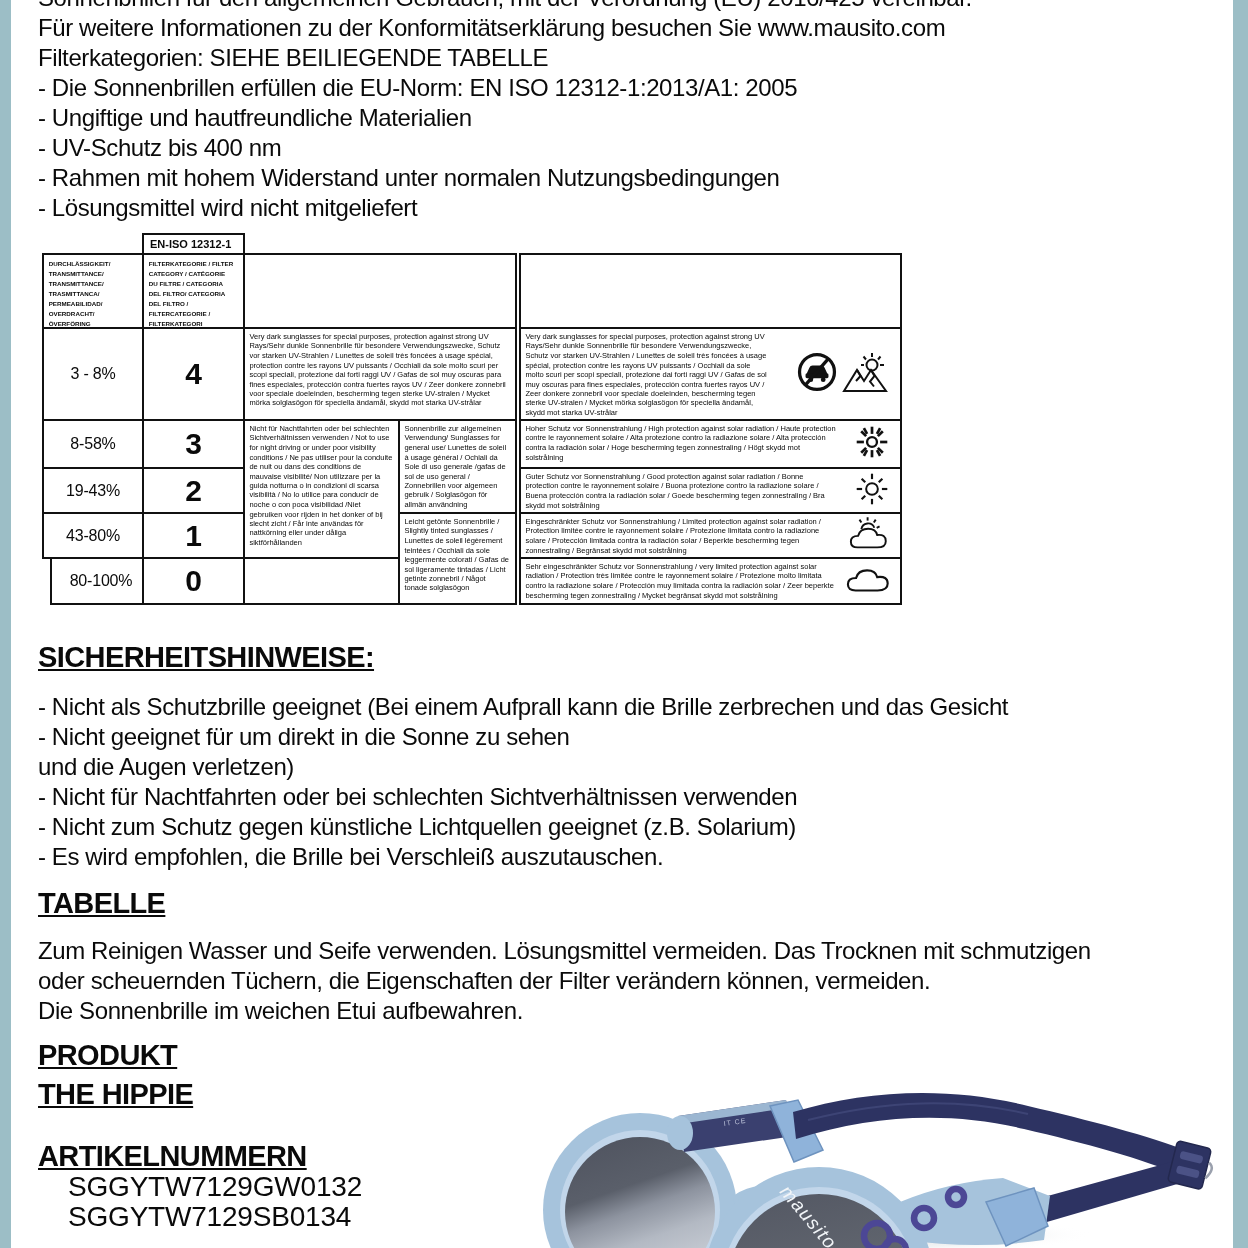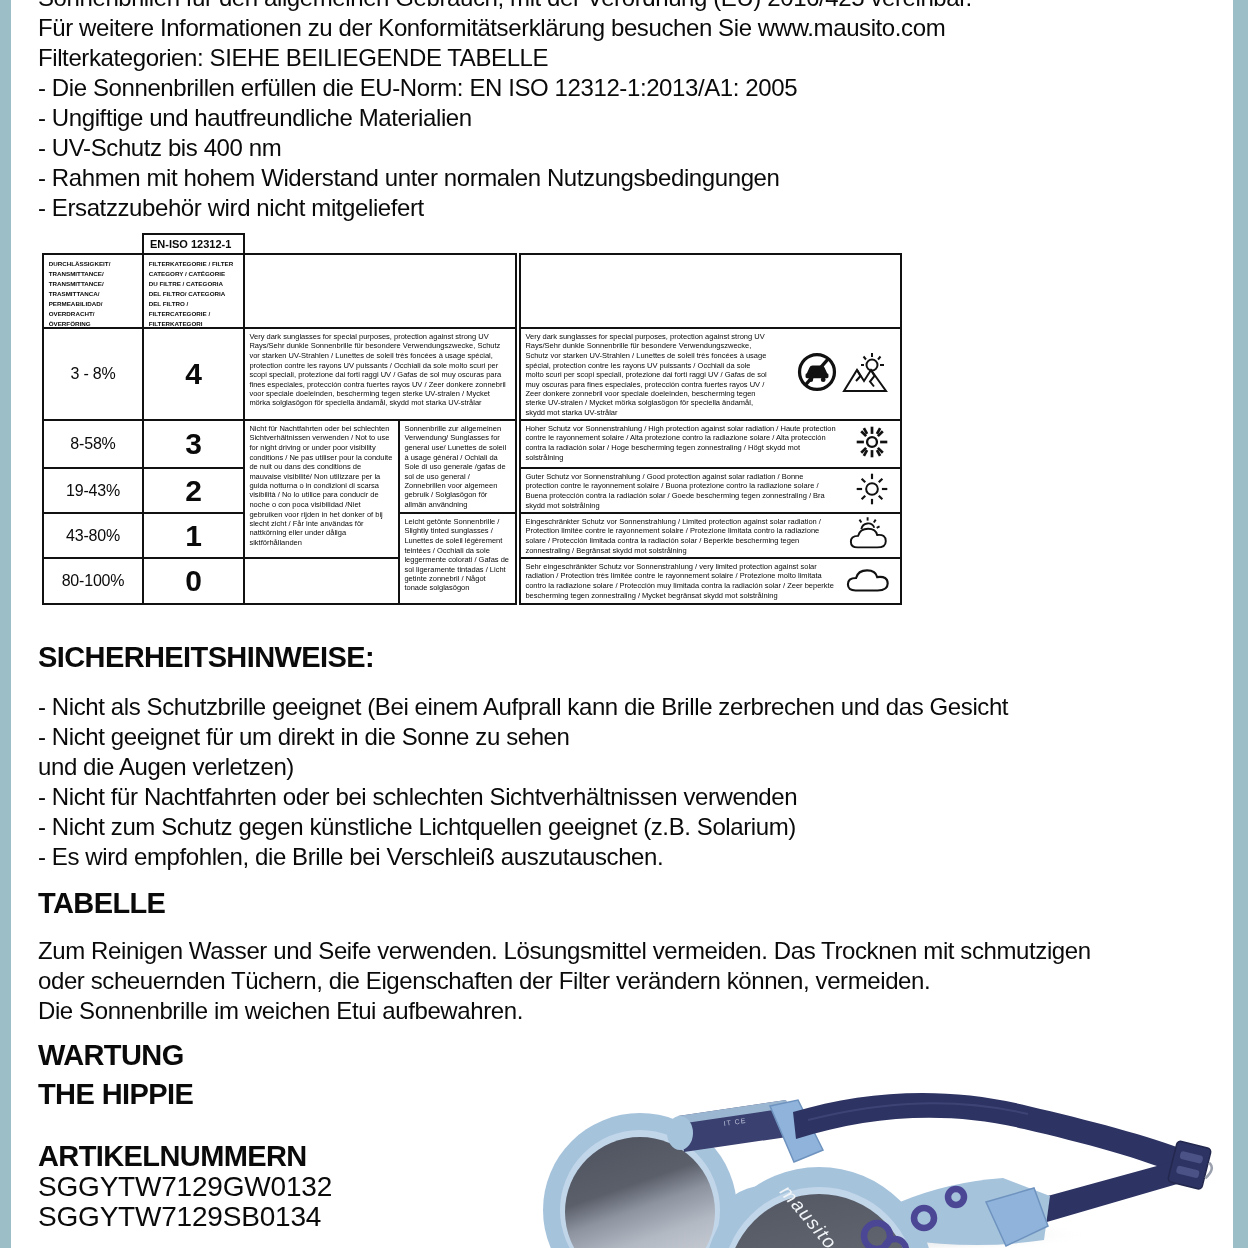--- a/index.html
+++ b/index.html
@@ -6,22 +6,22 @@
   body{
     width:1248px;height:1248px;position:relative;background:#ffffff;
     font-family:"Liberation Sans", sans-serif;color:#0a0a0a;overflow:hidden;
   }
   .edge{position:absolute;top:0;bottom:0;background:#9cbec6;}
   .edge-left{left:0;width:11px;}
   .edge-right{right:0;width:15px;}
 
   .bodyline{white-space:nowrap;font-size:24px;line-height:30px;letter-spacing:-0.4px;}
   .textblock{position:absolute;left:38px;}
-  .heading{position:absolute;left:38px;font-weight:bold;font-size:29px;letter-spacing:-0.6px;white-space:nowrap;}
-  .artnum{white-space:nowrap;font-size:28px;line-height:30px;letter-spacing:-0.2px;}
+  .heading{position:absolute;left:38px;font-weight:bold;font-size:29px;letter-spacing:-0.6px;white-space:nowrap;text-decoration:underline;}
+  .artnum{white-space:nowrap;font-size:28px;line-height:30px;letter-spacing:-0.2px;margin-left:30px;}
 
   
   .tbl{position:absolute;left:42px;top:233px;width:862px;height:372px;}
   .cell{position:absolute;background:#fff;border:2px solid #111;box-sizing:border-box;overflow:hidden;}
   .shr{transform-origin:0 0;}
   .tinytxt{font-size:12px;line-height:15.2px;transform:scale(0.625);padding:5px 7px;box-sizing:border-box;}
   .hdrtxt{font-size:12px;line-height:19.2px;font-weight:bold;transform:scale(0.52);padding:8px 9px;
           white-space:pre-line;box-sizing:border-box;}
   .pct{display:flex;align-items:center;justify-content:center;font-weight:normal;font-size:16px;letter-spacing:-0.2px;}
   .cat{display:flex;align-items:center;justify-content:center;font-weight:bold;font-size:30px;}
@@ -38,21 +38,21 @@
 <div class="edge edge-right"></div>
 
 <div class="textblock" style="top:-17px">
   <div class="bodyline">Sonnenbrillen für den allgemeinen Gebrauch, mit der Verordnung (EU) 2016/425 vereinbar.</div>
   <div class="bodyline">Für weitere Informationen zu der Konformitätserklärung besuchen Sie www.mausito.com</div>
   <div class="bodyline">Filterkategorien: SIEHE BEILIEGENDE TABELLE</div>
   <div class="bodyline">- Die Sonnenbrillen erfüllen die EU-Norm: EN ISO 12312-1:2013/A1: 2005</div>
   <div class="bodyline">- Ungiftige und hautfreundliche Materialien</div>
   <div class="bodyline">- UV-Schutz bis 400 nm</div>
   <div class="bodyline">- Rahmen mit hohem Widerstand unter normalen Nutzungsbedingungen</div>
-  <div class="bodyline">- Ersatzzubehör wird nicht mitgeliefert</div>
+  <div class="bodyline">- Lösungsmittel wird nicht mitgeliefert</div>
 </div>
 
 <div class="tbl">
 
   <div class="cell isobox" style="left:100px;top:0;width:103px;height:22px">EN-ISO 12312-1</div>
 
   <div class="cell" style="left:0;top:20px;width:102px;height:76px">
     <div class="shr hdrtxt" style="width:190px">DURCHLÄSSIGKEIT/
 TRANSMITTANCE/
 TRANSMITTANCE/
@@ -70,21 +70,21 @@
 FILTERCATEGORIE /
 FILTERKATEGORI</div>
   </div>
   <div class="cell" style="left:201px;top:20px;width:274px;height:76px"></div>
   <div class="cell" style="left:477px;top:20px;width:383px;height:76px"></div>
 
   <div class="cell pct" style="left:0;top:94px;width:102px;height:94px">3 - 8%</div>
   <div class="cell pct" style="left:0;top:186px;width:102px;height:50px">8-58%</div>
   <div class="cell pct" style="left:0;top:234px;width:102px;height:47px">19-43%</div>
   <div class="cell pct" style="left:0;top:279px;width:102px;height:47px">43-80%</div>
-  <div class="cell pct" style="left:0;top:324px;width:102px;height:48px">80-100%</div>
+  <div class="cell pct" style="left:8px;top:324px;width:102px;height:48px">80-100%</div>
 
   <div class="cell cat" style="left:100px;top:94px;width:103px;height:94px">4</div>
   <div class="cell cat" style="left:100px;top:186px;width:103px;height:50px">3</div>
   <div class="cell cat" style="left:100px;top:234px;width:103px;height:47px">2</div>
   <div class="cell cat" style="left:100px;top:279px;width:103px;height:47px">1</div>
   <div class="cell cat" style="left:100px;top:324px;width:103px;height:48px">0</div>
 
   <div class="cell" style="left:201px;top:94px;width:274px;height:94px">
     <div class="shr tinytxt" style="width:432px">Very dark sunglasses for special purposes, protection against strong UV Rays/Sehr dunkle Sonnenbrille für besondere Verwendungszwecke, Schutz vor starken UV-Strahlen / Lunettes de soleil très foncées à usage spécial, protection contre les rayons UV puissants /  Occhiali da sole molto scuri per scopi speciali, protezione dai forti raggi UV / Gafas de sol muy oscuras para fines especiales, protección contra fuertes rayos UV / Zeer donkere zonnebril voor speciale doeleinden, bescherming tegen sterke UV-stralen / Mycket mörka solglasögon för speciella ändamål, skydd mot starka UV-strålar</div>
   </div>
@@ -208,21 +208,21 @@
   <div class="bodyline">- Es wird empfohlen, die Brille bei Verschleiß auszutauschen.</div>
 </div>
 
 <div class="heading" style="top:887px">TABELLE</div>
 <div class="textblock" style="top:936px">
   <div class="bodyline">Zum Reinigen Wasser und Seife verwenden. Lösungsmittel vermeiden. Das Trocknen mit schmutzigen</div>
   <div class="bodyline">oder scheuernden Tüchern, die Eigenschaften der Filter verändern können, vermeiden.</div>
   <div class="bodyline">Die Sonnenbrille im weichen Etui aufbewahren.</div>
 </div>
 
-<div class="heading" style="top:1039px">WARTUNG</div>
+<div class="heading" style="top:1039px">PRODUKT</div>
 <div class="heading" style="top:1078px">THE HIPPIE</div>
 <div class="heading" style="top:1140px">ARTIKELNUMMERN</div>
 <div class="textblock" style="top:1172px">
   <div class="artnum">SGGYTW7129GW0132</div>
   <div class="artnum">SGGYTW7129SB0134</div>
 </div>
 
 <svg class="photo" viewBox="0 0 700 198">
   <defs>
     <radialGradient id="shG" cx="0.5" cy="0.5" r="0.5">

